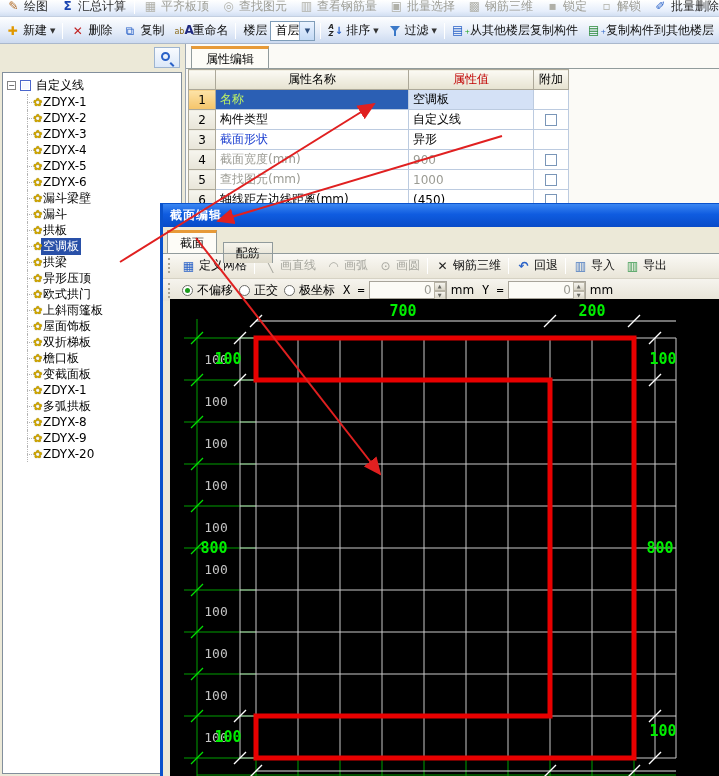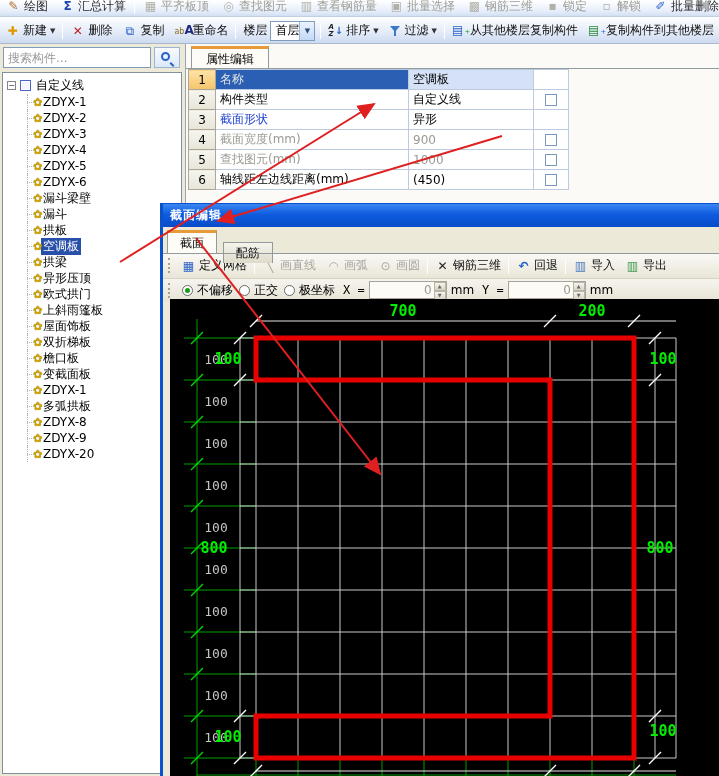--- a/index.html
+++ b/index.html
@@ -64,21 +64,21 @@
   #prop-table { position:absolute; left:2px; top:25px; border-collapse:collapse; table-layout:fixed; background:#fff; }
   #prop-table td, #prop-table th { border:1px solid #bccbe0; height:20px; padding:0 4px; font-weight:normal;
                                    font-size:12px; overflow:hidden; white-space:nowrap; }
   #prop-table th { background:linear-gradient(#fbfaf4,#e6e2d0); border-color:#aca899; }
   th.hl { background:linear-gradient(#ffe9b2,#f9c95f); color:#c00000; }
   .cnum { width:27px; text-align:center; background:linear-gradient(#f6f5ee,#e8e5d8); border-color:#aca899 !important; }
   .cnum.cur { background:linear-gradient(#fde3a8,#f5c469); }
   .cname { width:193px; }
   .cval { width:125px; }
   .cext { width:35px; text-align:center; }
-  tr.rsel .cname { background:#2b5fb4; color:#e5e5e5; }
+  tr.rsel .cname { background:#2b5fb4; color:#bef264; }
   tr.rsel .cval { background:#d4e1f6; }
   .blue-t { color:#1c3fd0; }
   tr.gray td.cname, tr.gray td.cval { color:#9b9b93; }
   .cb { display:inline-block; width:12px; height:12px; border:1px solid #7a96b8; background:#fff; vertical-align:middle; }
 
   
   #modal { position:absolute; left:160px; top:203px; width:640px; height:600px; z-index:10;
            background:#ece9d8; border-left:3px solid #0a52cc; border-top:1px solid #0a52cc; }
   #modal-title { height:23px; background:linear-gradient(#3a86f2,#0f5ce0 45%,#084bc8); color:#fff;
                  font-weight:bold; display:flex; align-items:center; padding-left:7px; letter-spacing:1px; }
@@ -212,21 +212,20 @@
           <span>从其他楼层复制构件</span>
         </div>
       <div class="tbtn">
           <span class="ic" style="color:#2a8a3a">▤<i style="font-style:normal;color:#2a62c8;font-size:8px">＋</i></span>
           <span>复制构件到其他楼层</span>
         </div>
     </div>
   </div>
 
   <div id="sidebar">
-    <input id="search-input" placeholder="搜索构件..." style="">
     <div id="search-btn">
         <span class="mag"></span>
       </div>
     <div id="tree-box">
       <div class="tree-root">
         <span class="expander">−</span>
         <span class="root-icon"></span>
         <span>自定义线</span>
       </div>
       <div class="tree-item">
@@ -324,20 +323,26 @@
     </div>
   </div>
 
   <div id="props">
     <div id="props-tab">
         <span>属性编辑</span>
       </div>
     <div id="props-body-line"></div>
     <table id="prop-table">
       <tbody>
+          <tr>
+        <th class="cnum"></th>
+        <th class="cname">属性名称</th>
+        <th class="cval hl">属性值</th>
+        <th class="cext">附加</th>
+      </tr>
       <tr class="rsel">
         <td class="cnum cur">1</td>
         <td class="cname">名称</td>
         <td class="cval">空调板</td>
         <td class="cext"></td>
       </tr>
       <tr>
         <td class="cnum">2</td>
         <td class="cname">构件类型</td>
         <td class="cval">自定义线</td>

